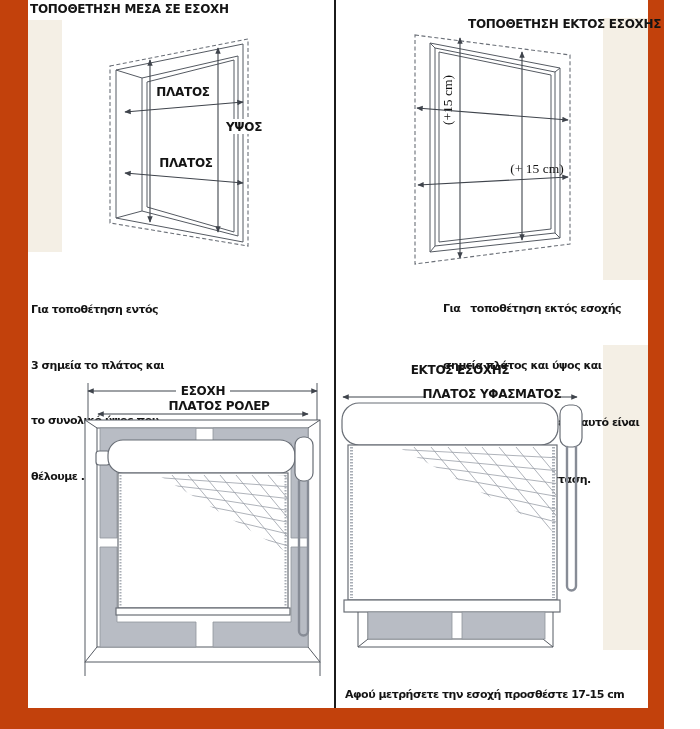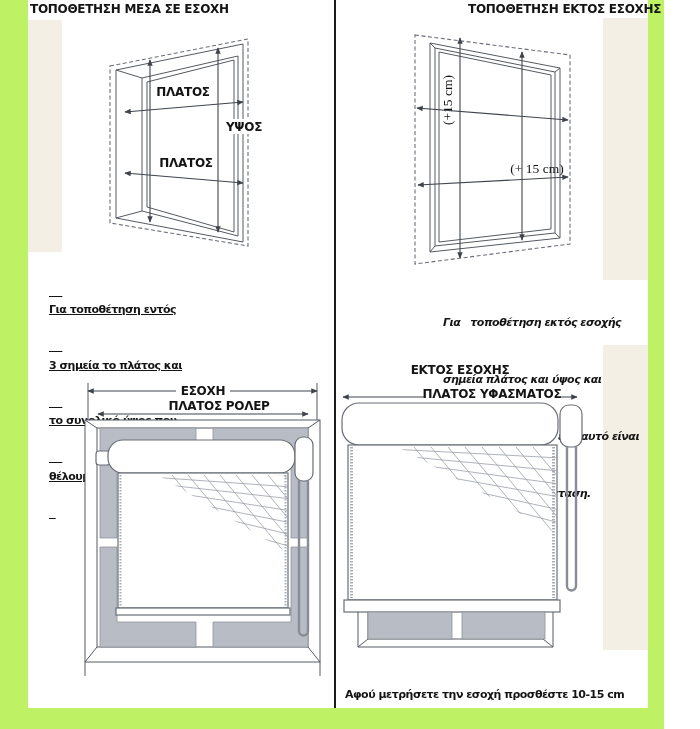--- a/index.html
+++ b/index.html
@@ -1,32 +1,32 @@
 <!DOCTYPE html>
 <html><head>
 <meta charset="utf-8">
 <style>
   html,body{margin:0;padding:0;}
-  .screen{position:relative;width:664px;height:729px;background:#bef264;overflow:hidden;
+  .screen{position:relative;width:664px;height:729px;background:#c2410c;overflow:hidden;
           font-family:"DejaVu Sans",sans-serif;color:#141414;}
   .panel{position:absolute;background:#ffffff;}
   .panel-left{left:28px;top:0;width:307px;height:708px;}
   .panel-right{left:335px;top:0;width:313px;height:708px;}
   .notch{position:absolute;background:#f4efe5;}
   .notch-l{left:28px;top:20px;width:34px;height:232px;}
   .notch-r1{left:603px;top:18px;width:45px;height:262px;}
   .notch-r2{left:603px;top:345px;width:45px;height:305px;}
   .divider{position:absolute;left:334px;top:0;width:2px;height:708px;background:#1b1b1b;}
   .title{position:absolute;font-weight:bold;font-size:12px;letter-spacing:-0.3px;white-space:pre;}
   .title-tl{left:30px;top:2px;}
-  .title-tr{left:468px;top:2px;}
+  .title-tr{left:468px;top:17px;}
   .title-br{left:340px;top:363px;width:240px;text-align:center;}
   .note{position:absolute;font-weight:bold;font-size:11px;letter-spacing:-0.5px;white-space:pre;}
-  .note-tl{left:49px;top:264px;line-height:18.5px;text-decoration:underline;}
-  .note-tr{left:443px;top:275px;line-height:19px;font-style:italic;}
+  .note-tl{left:31px;top:264px;line-height:18.5px;}
+  .note-tr{left:443px;top:261px;line-height:19px;}
   .note-br{left:345px;top:650px;line-height:18px;}
   svg{position:absolute;overflow:visible;}
   .svg-tl{left:90px;top:30px;}
   .svg-tr{left:400px;top:28px;}
   .svg-bl{left:70px;top:375px;}
   .svg-br{left:340px;top:383px;}
   svg text{font-family:"DejaVu Sans",sans-serif;font-weight:bold;font-size:12px;
            letter-spacing:-0.3px;fill:#141414;}
   svg text.serif{font-family:"Liberation Serif",serif;font-weight:normal;font-size:13.5px;letter-spacing:0;}
   .ln{stroke:#555a62;stroke-width:1;fill:none;}
@@ -237,18 +237,18 @@
       <line class="ln" x1="213" y1="264" x2="203" y2="256"></line>
       <line class="ln" x1="28" y1="229" x2="28" y2="256"></line>
       <line class="ln" x1="203" y1="229" x2="203" y2="256"></line>
       <line class="ln" x1="28" y1="256" x2="203" y2="256"></line>
       <rect class="wall" x="28" y="229" width="84" height="27"></rect>
       <rect class="wall" x="122" y="229" width="83" height="27"></rect>
     </g>
   </svg>
 
   <div class="note note-br">
-    <div>Αφού μετρήσετε την εσοχή προσθέστε 10-15 cm</div>
+    <div>Αφού μετρήσετε την εσοχή προσθέστε 17-15 cm</div>
     
     
   </div>
 
 </div>
 
 </body></html>

